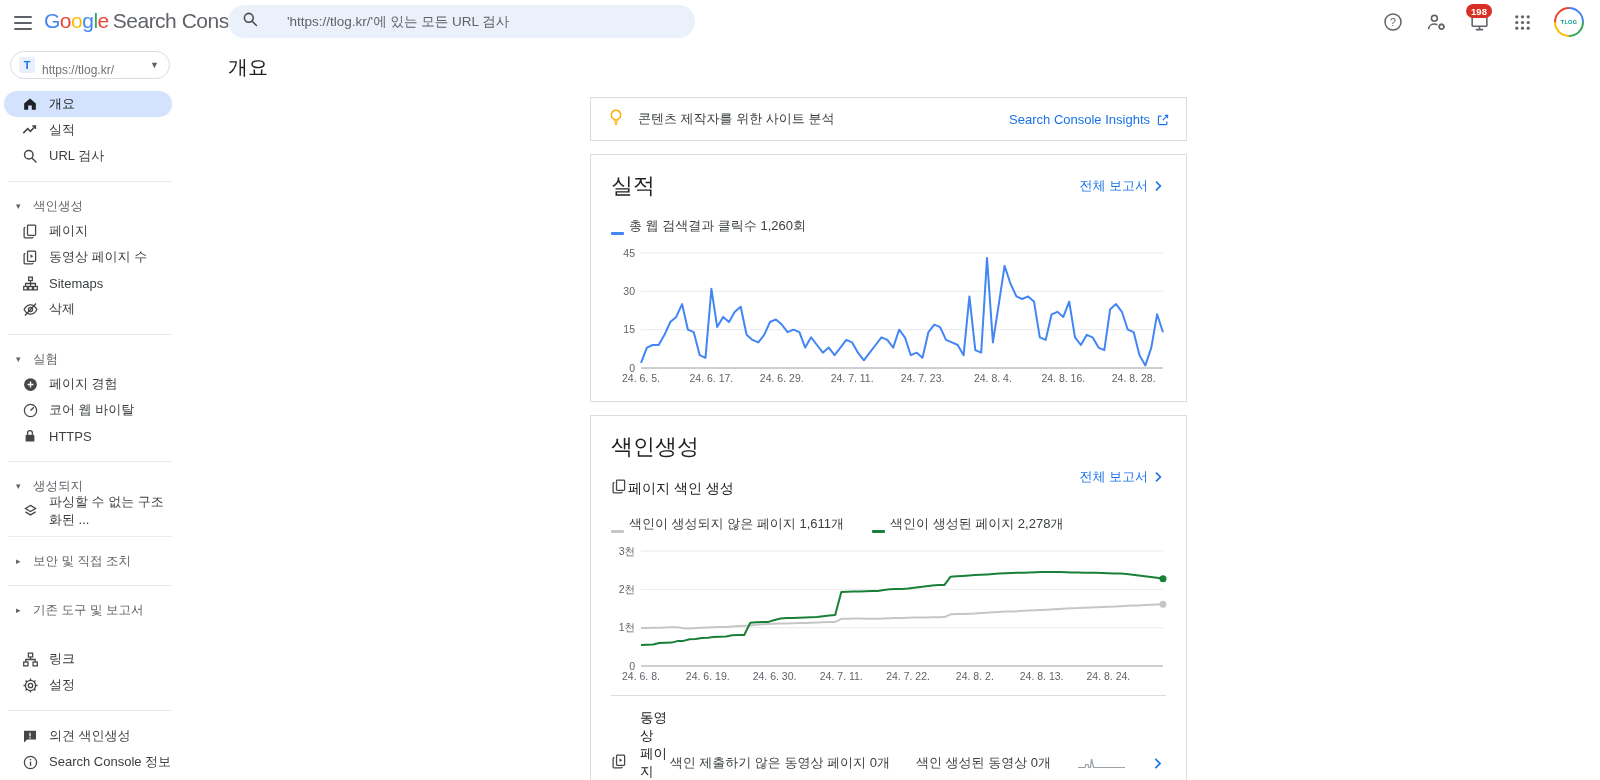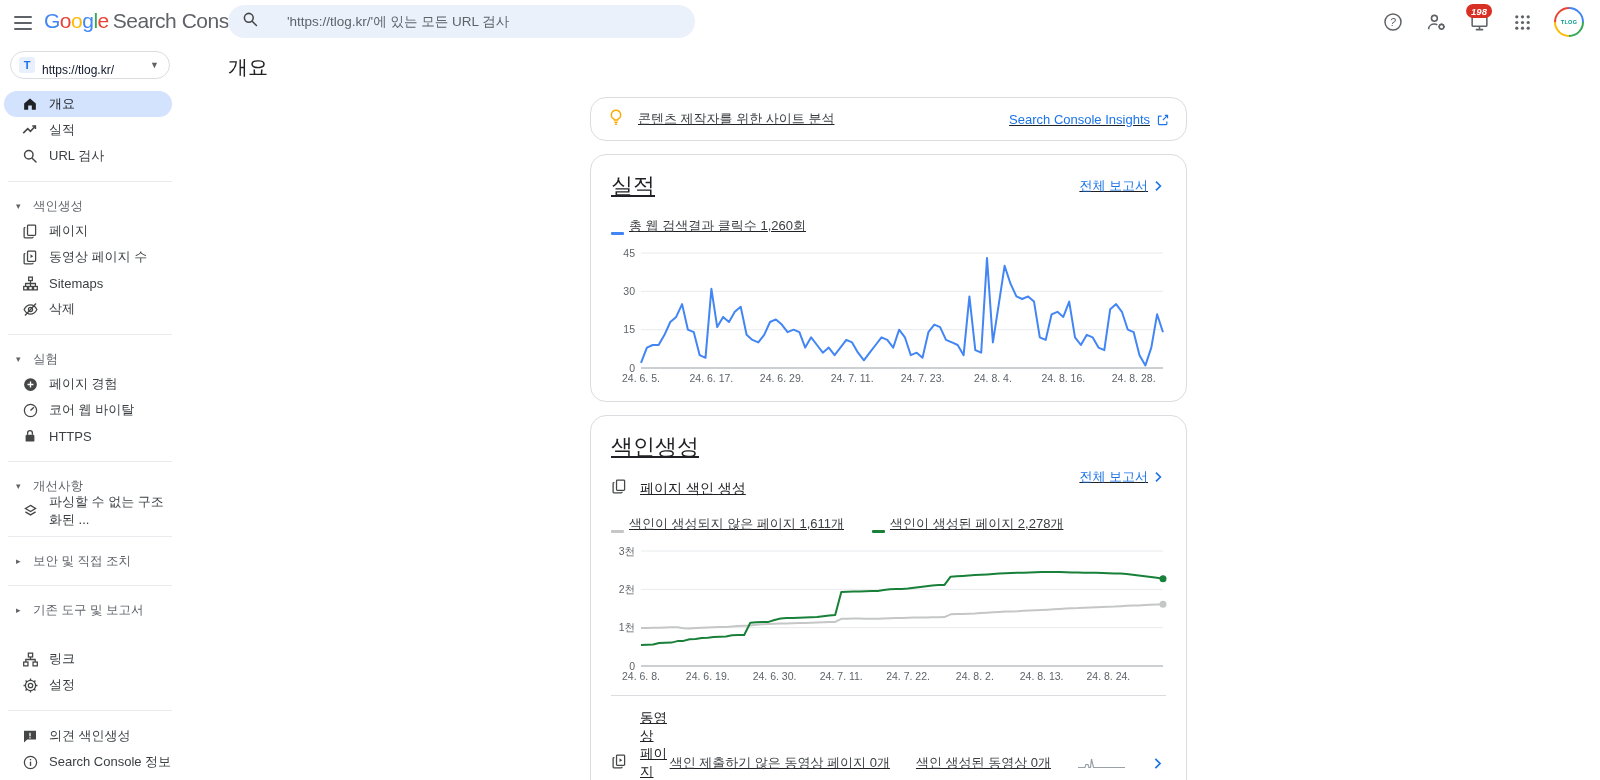--- a/index.html
+++ b/index.html
@@ -11,67 +11,67 @@
   .hamburger { position:absolute; left:14px; top:12px; width:20px; height:20px; cursor:pointer; }
   .hamburger span { display:block; width:18px; height:2px; background:#5f6368; margin:4px 0; border-radius:1px; }
   .logo { position:absolute; left:44px; top:9px; font-size:21px; letter-spacing:-0.5px; white-space:nowrap; }
   .logo .rest { color:#5f6368; margin-left:4px; }
   .searchbox { position:absolute; left:228px; top:5px; width:467px; height:33px;
     background:#eaf1fb; border-radius:17px; display:flex; align-items:center; padding:0 14px; }
   .searchbox input { border:none; outline:none; background:transparent; flex:1; margin-left:28px;
     font-size:13.5px; color:#3c4043; font-family:inherit; }
   .searchbox input::placeholder { color:#5f6368; opacity:1; }
   .hdr-icons { position:absolute; right:16px; top:0; height:44px; display:flex; align-items:center; gap:21px; }
-  .hicon { position:relative; width:22px; height:22px; display:flex; align-items:center; justify-content:center; cursor:pointer;font-style:italic; }
+  .hicon { position:relative; width:22px; height:22px; display:flex; align-items:center; justify-content:center; cursor:pointer; }
   .badge { position:absolute; top:-7px; left:50%; transform:translateX(-50%); background:#d93025; color:#fff;
     font-size:9.5px; font-weight:700; padding:1.5px 5px; border-radius:8px; line-height:1.2; }
   .avatar { width:30px; height:30px; border-radius:50%; padding:2px; cursor:pointer;
     background:conic-gradient(#4285f4 0 25%,#34a853 25% 50%,#fbbc04 50% 75%,#ea4335 75% 100%); }
   .avatar .inner { width:100%; height:100%; border-radius:50%; background:#fff; display:flex;
     align-items:center; justify-content:center; font-size:5.5px; font-weight:700; color:#009688; letter-spacing:.3px; }
 
   
   .sidebar { position:absolute; top:44px; left:0; width:180px; bottom:0; background:#fff; overflow:hidden; }
   .property { margin:7px 10px 12px 10px; height:28px; border:1px solid #dadce0; border-radius:14px;
     display:flex; align-items:center; padding:0 10px 0 8px; cursor:pointer; background:#fff; }
   .prop-fav { width:16px; height:16px; border-radius:3px; background:#e8f0fe; color:#1a73e8;
     font-weight:700; font-size:11px; display:flex; align-items:center; justify-content:center; }
-  .prop-url { flex:1; font-size:12px; color:#0f172a; margin-left:7px; white-space:nowrap; overflow:hidden;margin-top:9px; }
+  .prop-url { flex:1; font-size:12px; color:#737373; margin-left:7px; white-space:nowrap; overflow:hidden;margin-top:9px; }
   .prop-caret { color:#5f6368; font-size:9px; }
   .nav-item { display:flex; align-items:center; height:26px; padding-left:16px; gap:9px;
     font-size:13px; color:#3c4043; cursor:pointer; margin:0 8px 0 4px; border-radius:16px; }
   .nav-item.selected { background:#d3e3fd; color:#202124; font-weight:500; }
   .nav-item .nicon { width:20px; height:20px; display:flex; align-items:center; justify-content:center; flex:none; }
   .sec-head { display:flex; align-items:center; height:24px; padding-left:16px; gap:7px;
     font-size:12.5px; color:#5f6368; cursor:pointer; }
   .sec-head .caret { font-size:9px; width:10px; color:#5f6368; }
   .sdivider { border-top:1px solid #e8eaed; margin:12px 8px; }
   .gap24 { height:24px; }
 
   
   .content { position:absolute; left:180px; top:44px; right:0; bottom:0; background:#fff; overflow:hidden; }
   .page-title { position:absolute; left:48px; top:10px; font-size:20px; color:#202124; }
   .cards { position:absolute; left:410px; top:53px; width:597px; }
-  .card { background:#fff; border:1px solid #dadce0; border-radius:16px;text-decoration:underline; }
+  .card { background:#fff; border:1px solid #dadce0; border-radius:0; }
 
   .banner { height:44px; display:flex; align-items:center; padding:0 16px; }
   .banner-text { font-size:13px; color:#3c4043; margin-left:13px; flex:1; }
   .banner-link { display:flex; align-items:flex-end; gap:6px; color:#1a73e8; font-size:13px; font-weight:500; cursor:pointer; }
 
   .card-block { margin-top:13px; padding:16px 20px 10px 20px; }
   .card-head { display:flex; align-items:flex-start; justify-content:space-between; }
   .card-title { font-size:22px; font-weight:400; color:#202124; }
   .report-link { display:flex; align-items:center; gap:2px; color:#1a73e8; font-size:13px; font-weight:500; cursor:pointer; margin-top:6px;justify-content:space-between; }
   .legend-row { display:flex; align-items:center; gap:28px; margin-top:16px; }
   .legend { display:flex; align-items:flex-end; gap:5px; font-size:13px; color:#3c4043; }
   .dash { width:13px; height:3px; border-radius:1px; }
   .chart-wrap { margin-top:10px; }
   svg.chart text.tick { font-size:10.5px; fill:#5f6368; font-family:inherit; }
 
-  .sub-row { display:flex; align-items:center; gap:12px; margin-top:16px; }
+  .sub-row { display:flex; align-items:center; gap:0; margin-top:16px; }
   .sub-label { font-size:14px; color:#202124; }
 
   .video-row { border-top:1px solid #dadce0; margin-top:6px; padding:13px 0 9px 0;
     display:flex; align-items:center; }
   .video-label { font-size:13.5px; color:#202124; margin-left:12px; flex:1; }
   .video-stat { font-size:13px; color:#3c4043; margin-right:26px; }
   .spark { margin-right:22px; }
   .chev { cursor:pointer; display:flex; align-items:center; }
 </style>
 </head>
@@ -249,21 +249,21 @@
           <path d="M7 8.5 V6.2 a3 3 0 0 1 6 0 V8.5" fill="none" stroke="#444746" stroke-width="1.7"></path>
         </svg>
     </span>
     <span>HTTPS</span>
   </div>
 
   <div class="sdivider"></div>
 
   <div class="sec-head">
     <span class="caret">▾</span>
-    <span>개선사항</span>
+    <span>생성되지</span>
   </div>
   <div class="nav-item">
     <span class="nicon">
       <svg width="17" height="17" viewBox="0 0 20 20" fill="none" stroke="#444746" stroke-width="1.5">
           <path d="M10 2.8 L16 6.4 L10 10 L4 6.4 Z"></path>
           <path d="M4 10.4 L10 14 L16 10.4"></path>
           <path d="M4 13.8 L10 17.4 L16 13.8" opacity="0"></path>
         </svg>
     </span>
     <span>파싱할 수 없는 구조화된 ...</span>

